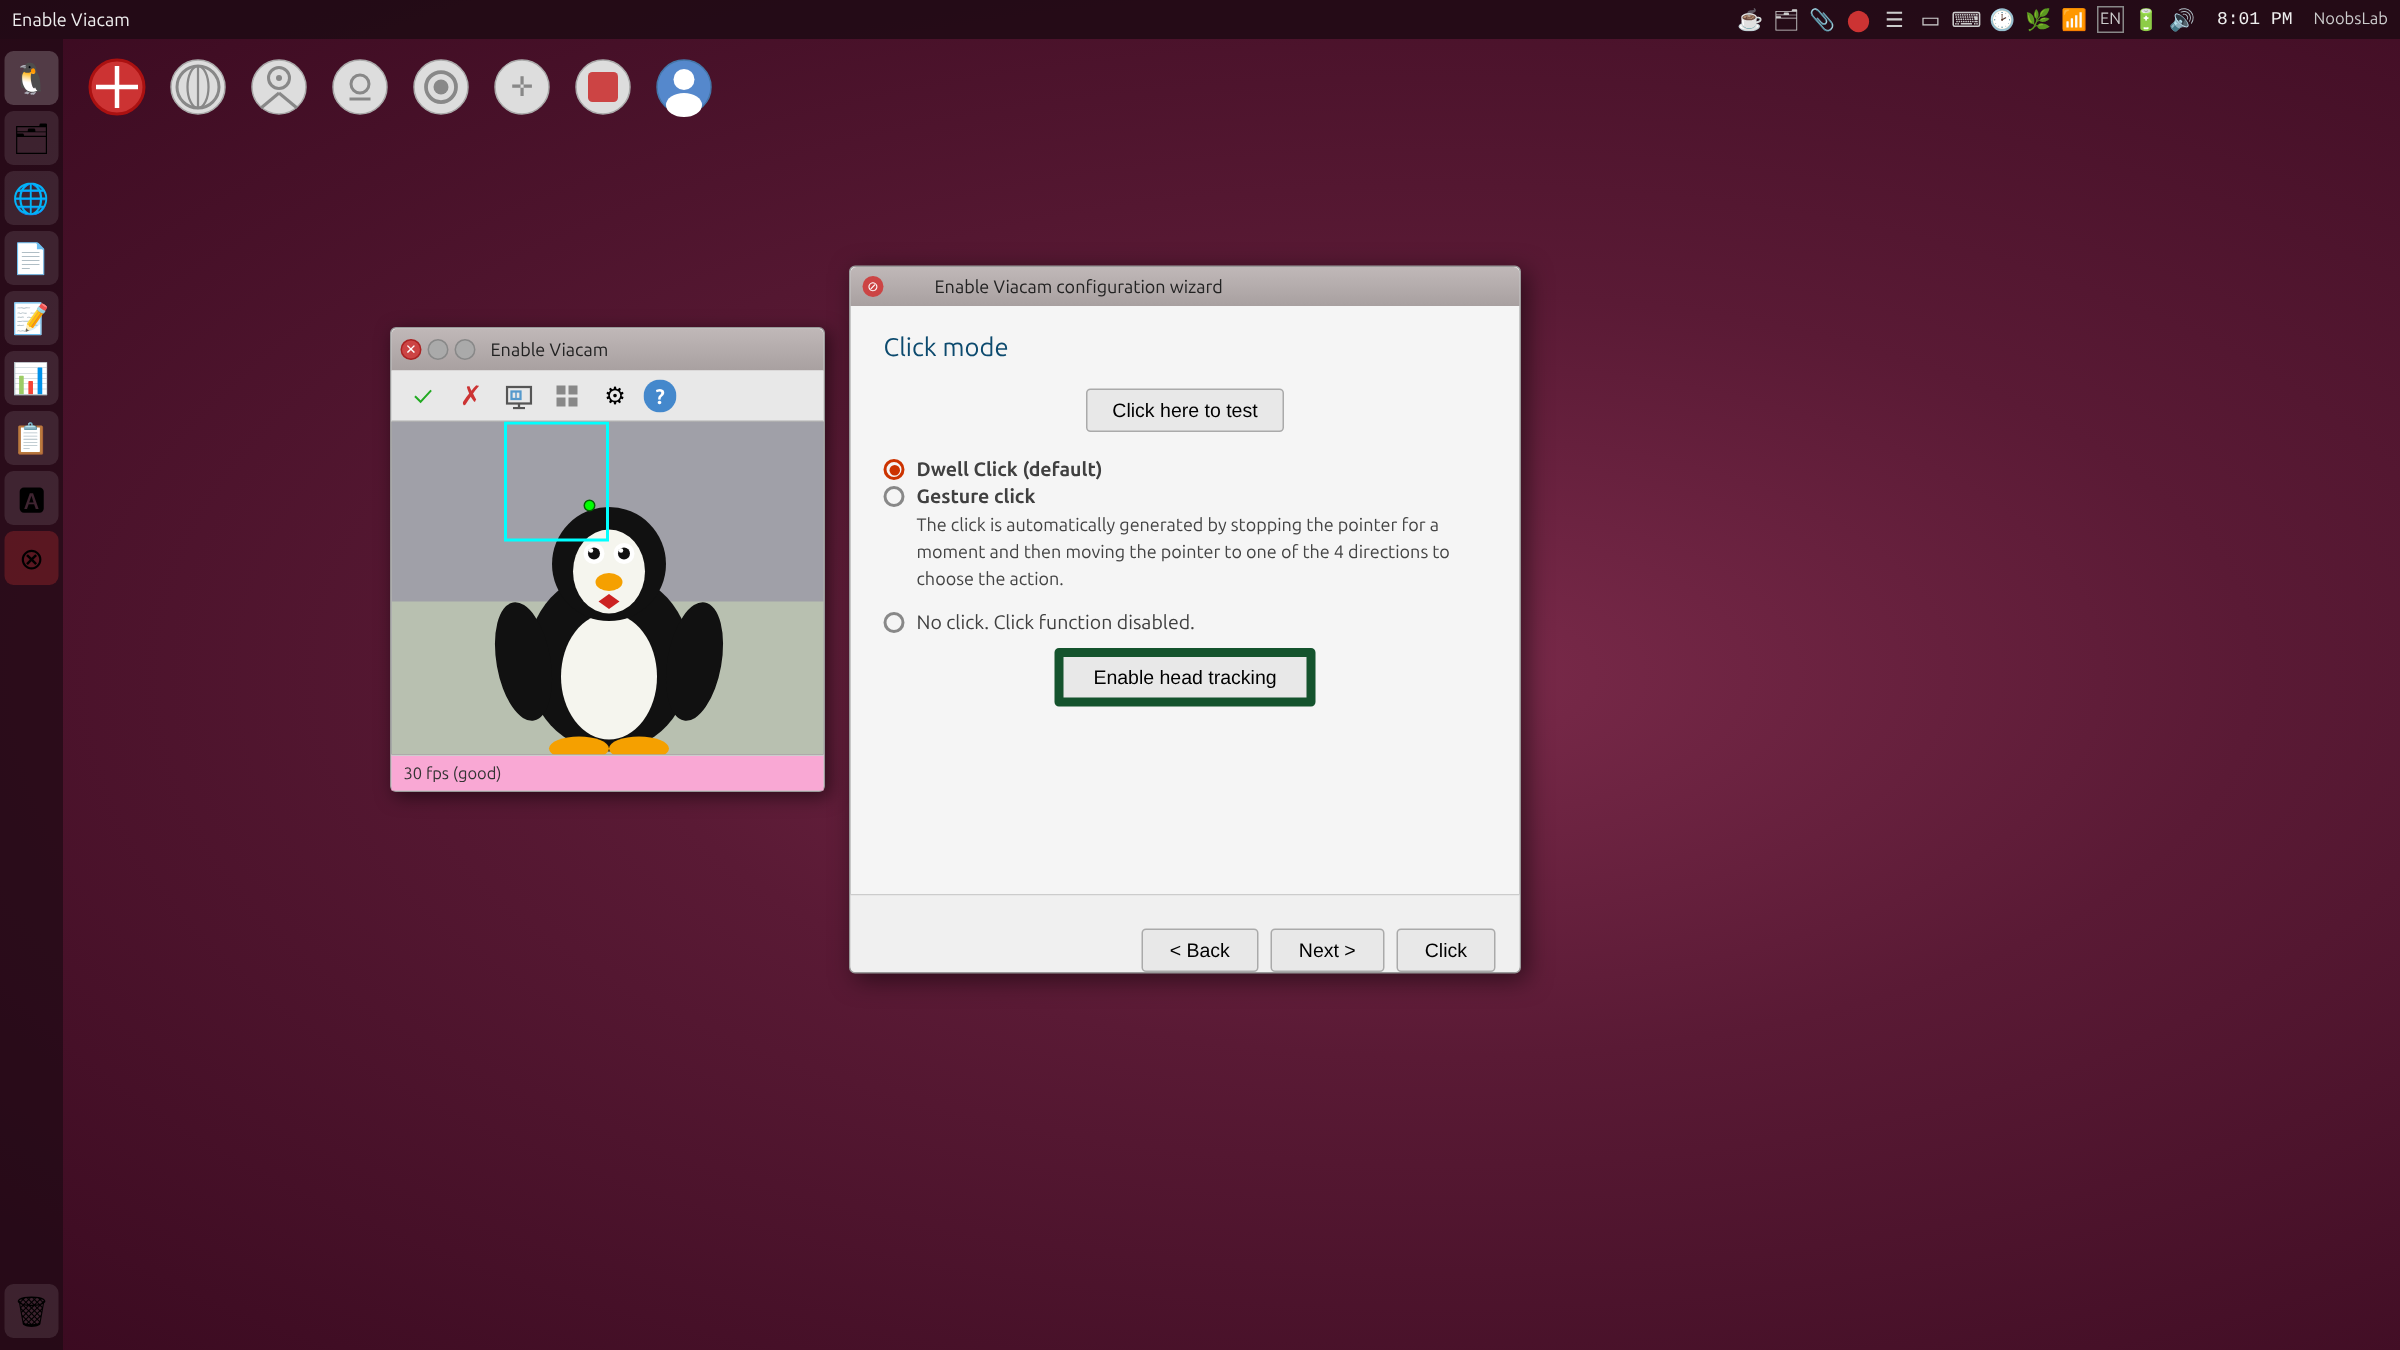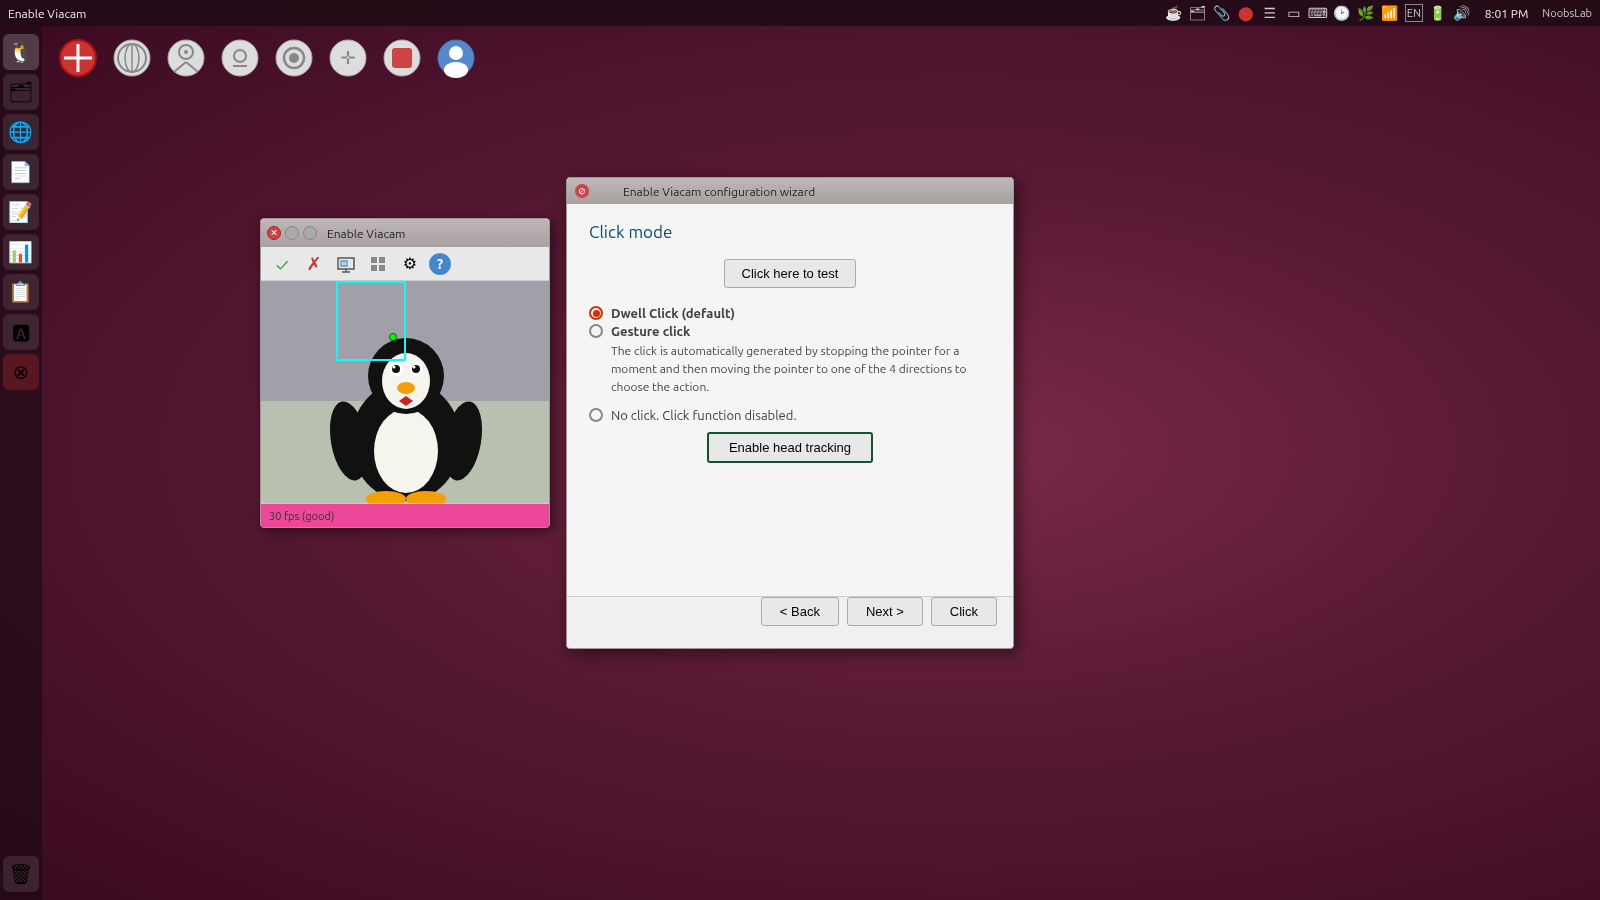--- a/index.html
+++ b/index.html
@@ -41,20 +41,21 @@
       display: flex;
       align-items: center;
       justify-content: center;
       font-size: 14px;
       color: #ccc;
     }
     .topbar-time {
       font-size: 12px;
       color: #eee;
       margin: 0 8px;
+      font-family: Liberation Mono, monospace;
     }
     .topbar-noobslab {
       font-size: 11px;
       color: #ccc;
     }
 
     
     .dock {
       position: absolute;
       left: 0; top: 26px; bottom: 0;
@@ -171,21 +172,21 @@
     .viacam-camera {
       position: relative;
       width: 100%;
       height: 222px;
       background: #888;
       overflow: hidden;
     }
     
     .viacam-status {
       height: 24px;
-      background: #ec4899;
+      background: #f9a8d4;
       border-top: 1px solid #ccc;
       display: flex;
       align-items: center;
       padding: 0 8px;
       font-size: 11px;
       color: #333;
       text-align: center;
     }
     
     .tracking-rect {
@@ -304,33 +305,33 @@
     }
 
     .enable-btn-row {
       display: flex;
       justify-content: center;
       margin: 10px 0 4px;
     }
     .enable-btn {
       padding: 6px 20px;
       background: #e8e8e8;
-      border: 2px solid #14532d;
+      border: 6px solid #14532d;
       border-radius: 3px;
       cursor: pointer;
       font-size: 13px;
     }
 
     .wizard-footer {
       position: absolute;
       bottom: 0; left: 0; right: 0;
       height: 52px;
       border-top: 1px solid #ccc;
       display: flex;
-      align-items: flex-start;
+      align-items: flex-end;
       justify-content: flex-end;
       padding: 0 16px;
       gap: 8px;
       background: #f0f0f0;
       border-radius: 0 0 4px 4px;
     }
     .footer-btn {
       padding: 6px 18px;
       background: #e8e8e8;
       border: 1px solid #aaa;

